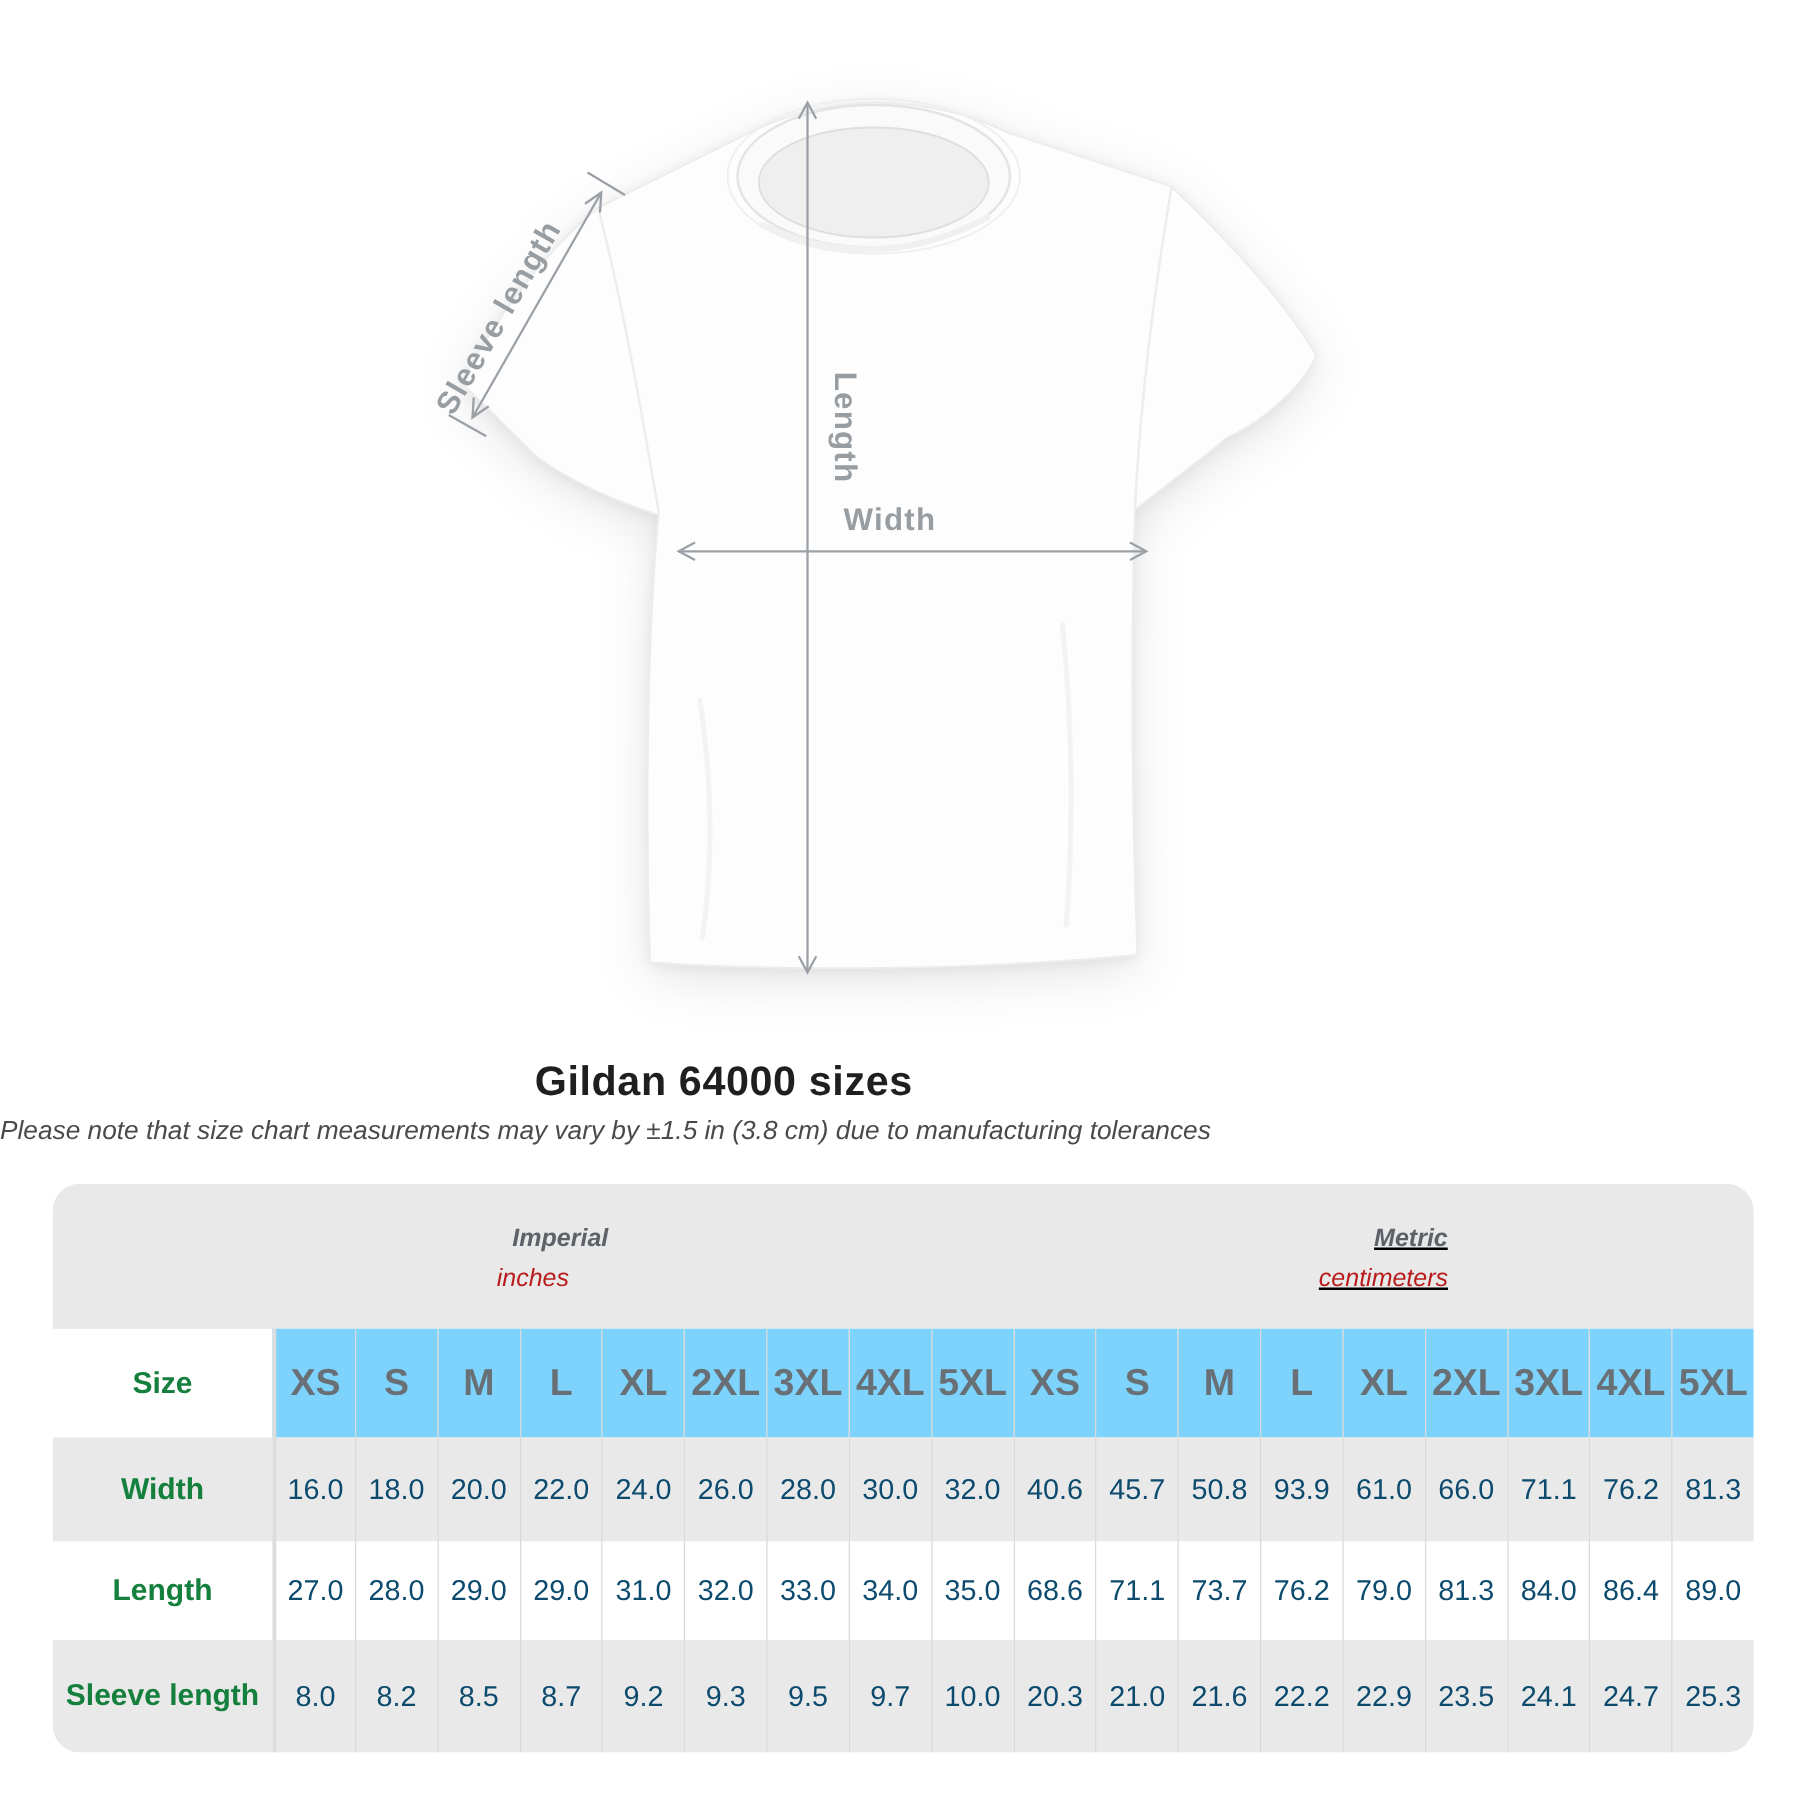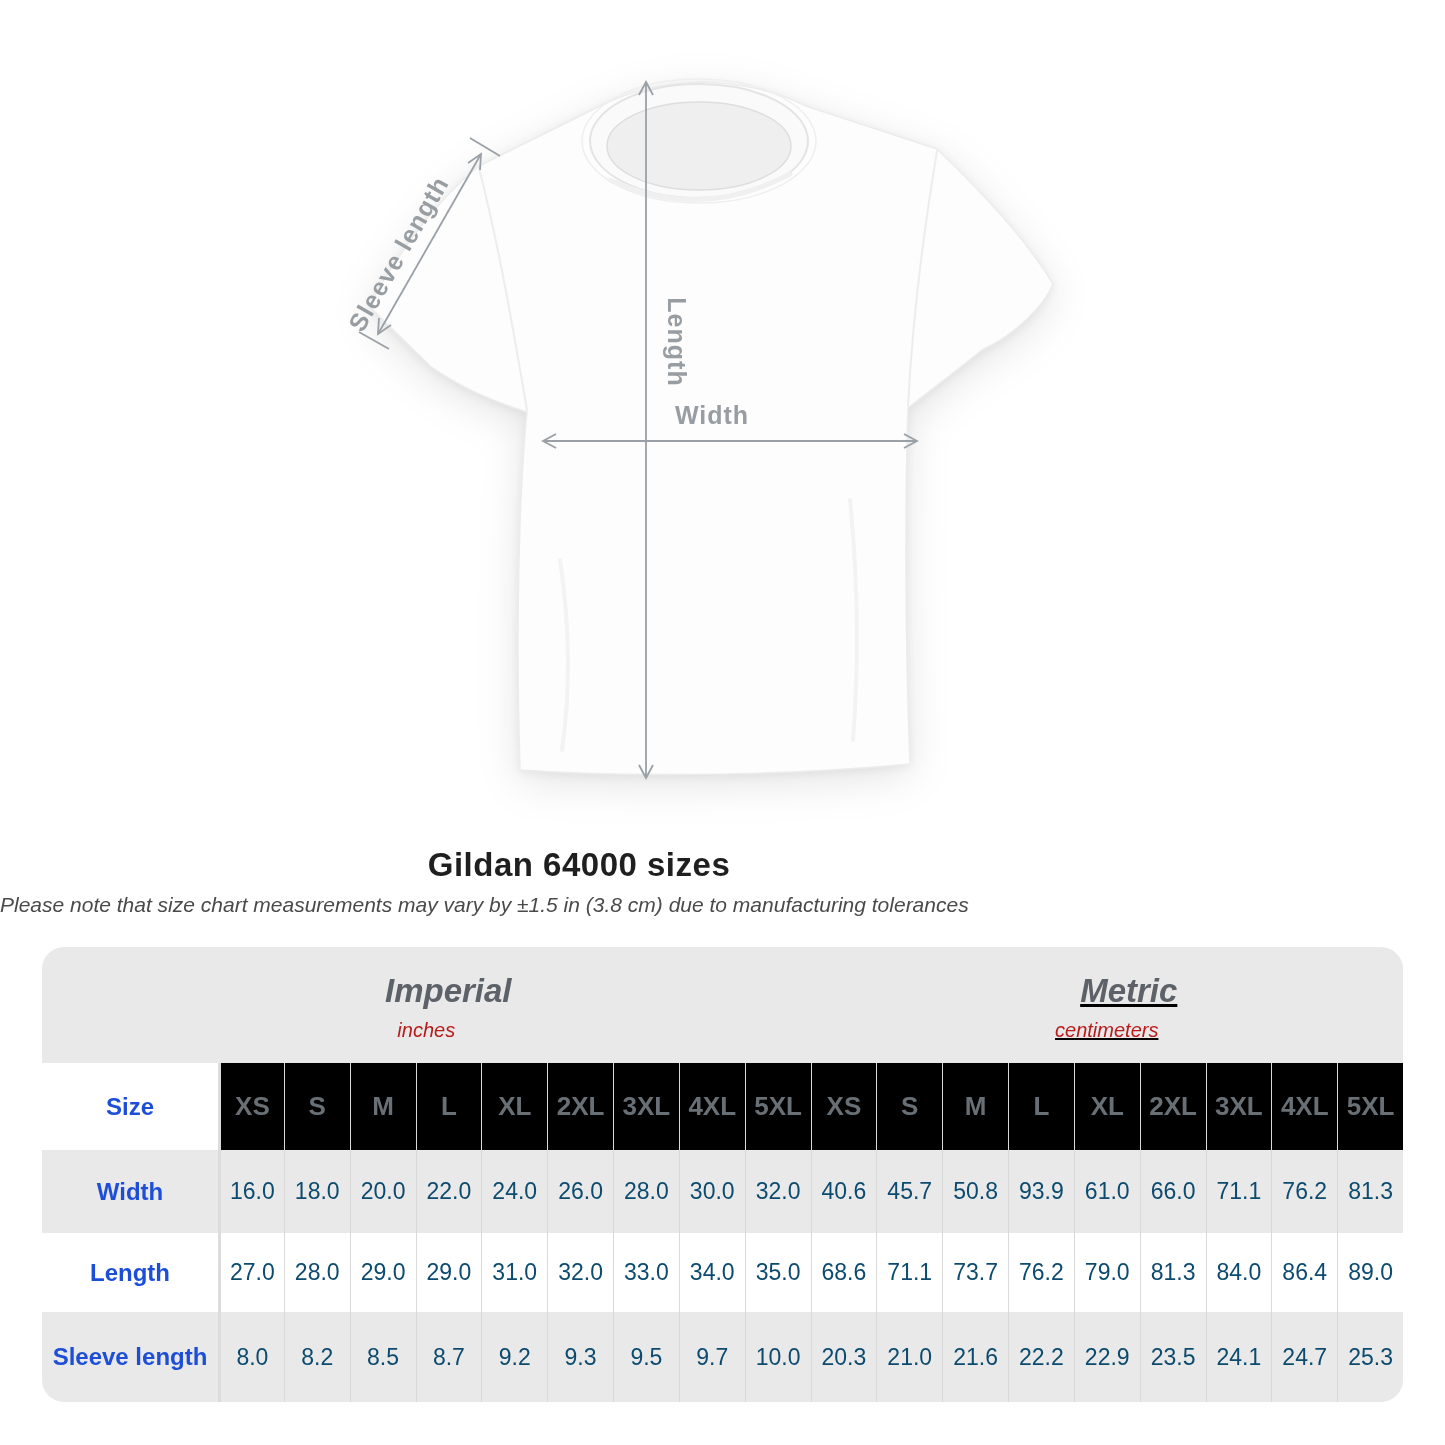--- a/index.html
+++ b/index.html
@@ -11,24 +11,24 @@
   .page-subtitle{position:absolute;left:0;top:893px;width:1445px;
                  font-size:21px;font-style:italic;color:#4a4a4a;}
   .tbl{position:absolute;left:42px;top:947px;width:1361px;height:455px;border-radius:22px;
        overflow:hidden;background:#fff;display:grid;
        grid-template-columns:176px repeat(18,1fr);
        grid-template-rows:116px 87px 83px 79px 90px;}
   .c{display:flex;align-items:center;justify-content:center;min-width:0;}
   .band{background:#e9e9e9;flex-direction:column;gap:9px;padding-top:4px;}
   .span10{grid-column:span 10;}
   .span9{grid-column:span 9;text-decoration:underline;}
-  .band .big{font-size:33px;font-weight:bold;font-style:italic;color:#5c6268;margin-left:44px;}
+  .band .big{font-size:20px;font-weight:bold;font-style:italic;color:#5c6268;margin-left:44px;}
   .band .small{font-size:20px;font-style:italic;color:#b91c1c;}
-  .head{font-weight:bold;color:#687076;font-size:26px;background:#000000;}
-  .lbl{font-weight:bold;color:#1d4ed8;font-size:24px;}
+  .head{font-weight:bold;color:#687076;font-size:30px;background:#7dd3fc;}
+  .lbl{font-weight:bold;color:#15803d;font-size:24px;}
   .val{color:#0c4a6e;font-size:23px;}
   .gray{background:#e9e9e9;}
   .vline{border-left:1px solid #d9d9d9;}
   .vline2{border-left:3px solid #dcdcdc;}
   .dim-label{font-size:25px;font-weight:bold;fill:#989da2;letter-spacing:1px;}
 </style>
 </head>
 <body>
 
 <div class="canvas">

